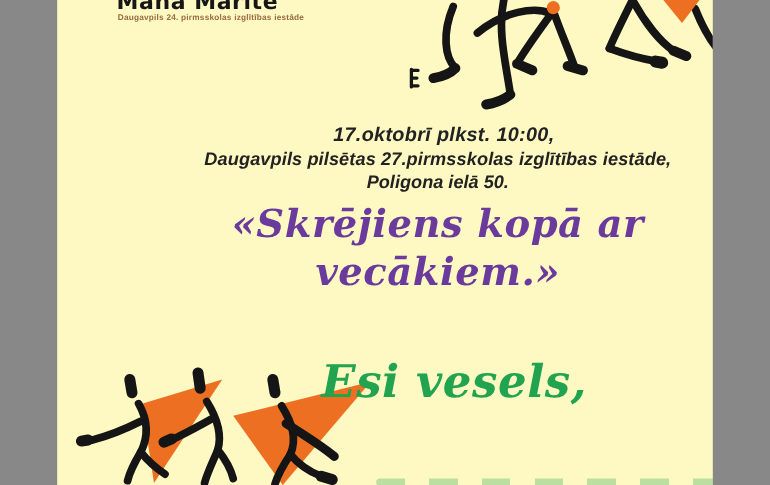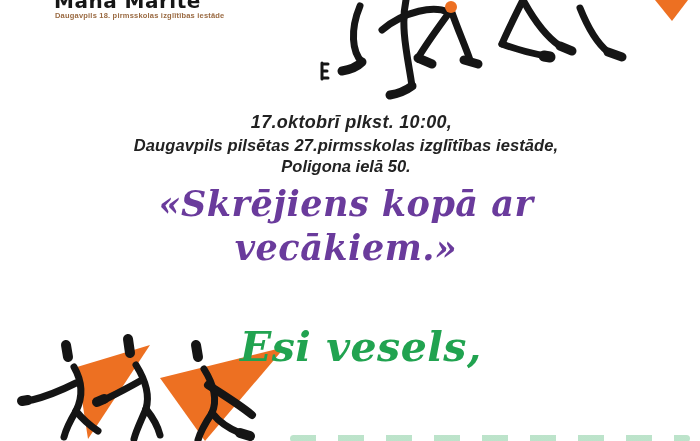--- a/index.html
+++ b/index.html
@@ -1,17 +1,17 @@
 <!DOCTYPE html>
 <html><head>
 <meta charset="utf-8">
 <style>
   html,body{margin:0;padding:0;background:#888;}
   .canvas{
-    position:relative;width:700px;height:441px;background:#ffffff;
+    position:relative;width:596px;height:441px;background:#fef9c3;
     overflow:hidden;font-family:"Liberation Sans",sans-serif;margin:0 auto;
   }
   
   .logo-title-clip{
     position:absolute;left:54px;top:0;width:170px;height:10px;overflow:hidden;
   }
   .logo-title-clip span{
     display:block;margin-top:-11px;font-size:20px;font-weight:bold;
     letter-spacing:0.5px;color:#161616;font-family:"DejaVu Sans",sans-serif;
     white-space:nowrap;
@@ -65,21 +65,21 @@
   .bottom-illustration{position:absolute;left:0;top:323px;width:312px;height:118px;}
 </style>
 </head>
 <body>
 
 <div class="canvas">
 
   <div class="logo-title-clip">
     <span>Mana Mārīte</span>
   </div>
-  <div class="logo-subtitle">Daugavpils 18. pirmsskolas izglītības iestāde</div>
+  <div class="logo-subtitle">Daugavpils 24. pirmsskolas izglītības iestāde</div>
 
   <svg class="top-illustration" viewBox="0 0 372 108">
     <g fill="none" stroke="#151515" stroke-width="7" stroke-linecap="round">
 
       <path d="M4,63 L4,79 M4,64 L10,64 M4,71 L9,71 M4,78 L10,78" stroke-width="3"></path>
 
       <path d="M42,6 C32,30 34,52 44,62"></path>
       <path d="M44,62 C38,68 30,70 24,71" stroke-width="9"></path>
 
       <path d="M88,0 C82,28 90,58 94,86"></path>

